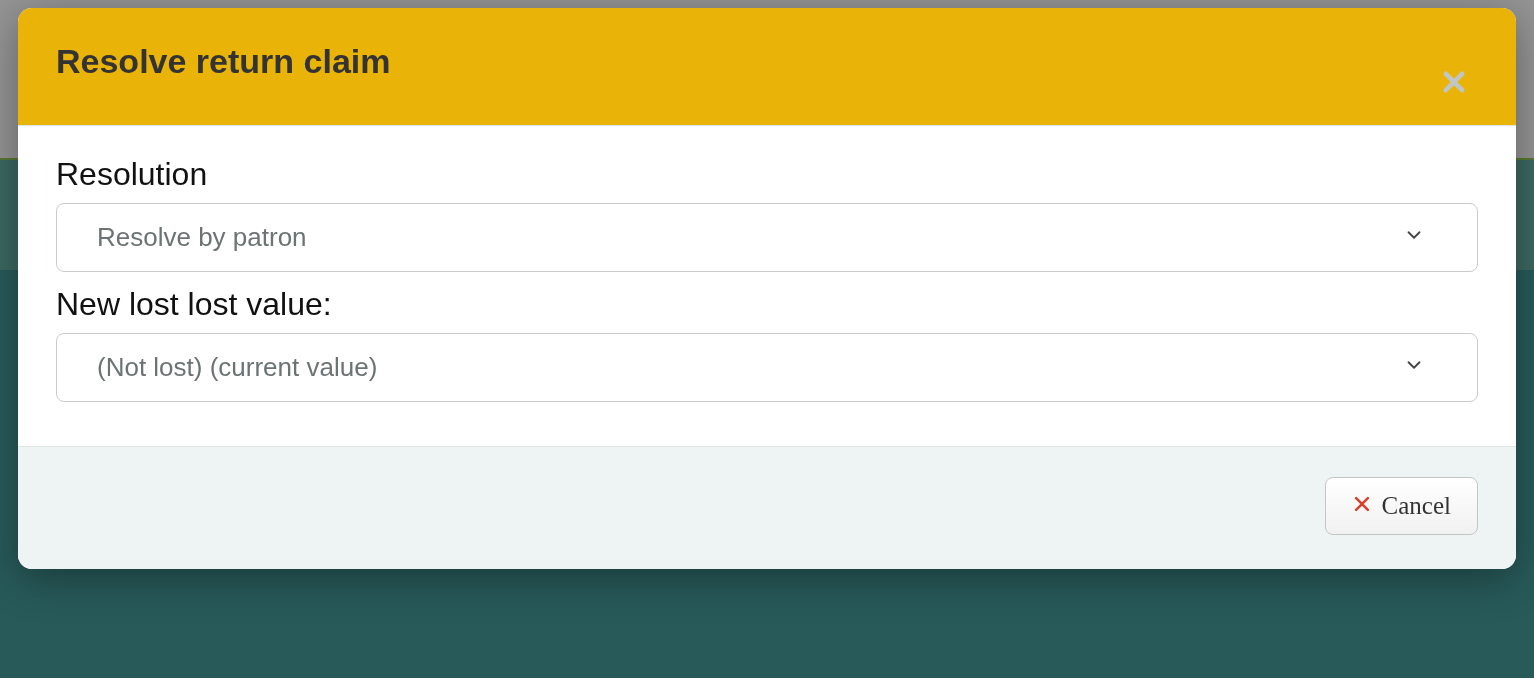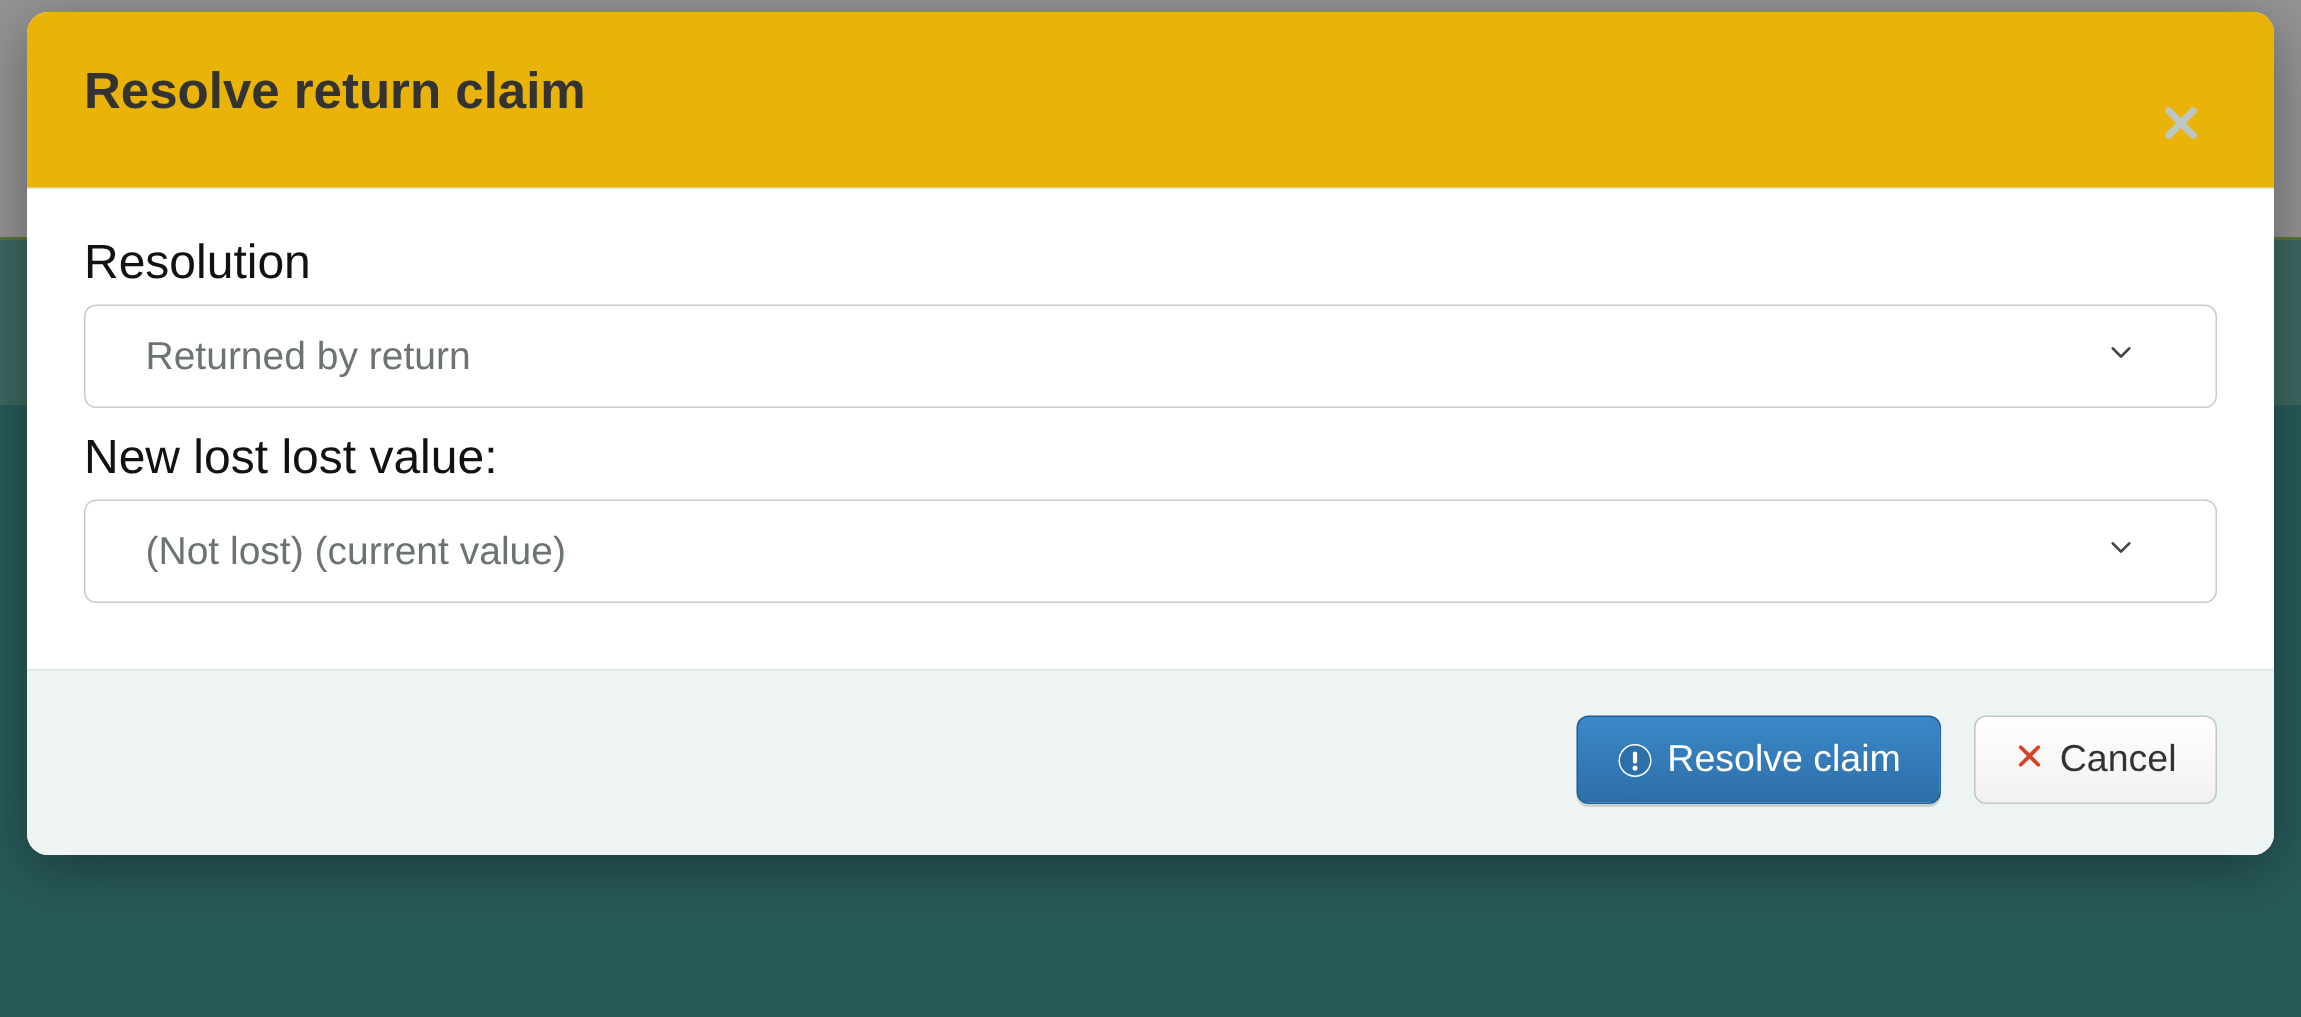--- a/index.html
+++ b/index.html
@@ -139,20 +139,21 @@
   .btn-primary {
     background: linear-gradient(#3b87c8, #2d6fa8);
     border: 1px solid #1f5d93;
     color: #fff;
     box-shadow: 0 2px 0 rgba(0,0,0,0.15);
   }
   .btn-default {
     background: linear-gradient(#ffffff, #f1f1f1);
     border: 1px solid #c5c5c5;
     color: #333;
+    font-family: Liberation Serif, serif;
   }
   .btn-default .x-icon { color: #d9402b; }
   .icon-circle {
     display: inline-flex;
   }
   .icon-circle svg { width: 24px; height: 24px; }
   .x-icon svg { width: 20px; height: 20px; stroke-width: 3; }
 </style>
 </head>
 <body>
@@ -178,21 +179,21 @@
         </svg>
       </span>
     </div>
   </div>
 
   <div class="modal-body">
 
     <label class="form-label">Resolution</label>
     <div class="select-wrap">
       <div class="select">
-        <span>Returned by return</span>
+        <span>Resolve by patron</span>
         <span class="chevron">
           <svg viewBox="0 0 24 24" fill="none" stroke="currentColor" stroke-width="2" stroke-linecap="round" stroke-linejoin="round">
             <polyline points="6 9 12 15 18 9"></polyline>
           </svg>
         </span>
       </div>
     </div>
 
     <label class="form-label">New lost lost value:</label>
     <div class="select-wrap" style="margin-bottom:0;">
@@ -202,32 +203,20 @@
           <svg viewBox="0 0 24 24" fill="none" stroke="currentColor" stroke-width="2" stroke-linecap="round" stroke-linejoin="round">
             <polyline points="6 9 12 15 18 9"></polyline>
           </svg>
         </span>
       </div>
     </div>
 
   </div>
 
   <div class="modal-footer">
-    <div class="btn btn-primary">
-      <span class="icon-circle">
-        <svg viewBox="0 0 24 24" fill="currentColor">
-          <circle cx="12" cy="12" r="11" fill="#fff"></circle>
-          <circle cx="12" cy="12" r="11" fill="none" stroke="#fff" stroke-width="0"></circle>
-          <path fill="#2d6fa8" d="M12 2a10 10 0 1 0 0 20 10 10 0 0 0 0-20zm0 0"></path>
-          <rect x="10.6" y="6" width="2.8" height="8" rx="1.4" fill="#fff"></rect>
-          <circle cx="12" cy="17" r="1.7" fill="#fff"></circle>
-        </svg>
-      </span>
-      <span>Resolve claim</span>
-    </div>
     <div class="btn btn-default">
       <span class="x-icon">
         <svg viewBox="0 0 24 24" fill="none" stroke="currentColor" stroke-linecap="round">
           <line x1="5" y1="5" x2="19" y2="19"></line>
           <line x1="19" y1="5" x2="5" y2="19"></line>
         </svg>
       </span>
       <span>Cancel</span>
     </div>
   </div>

